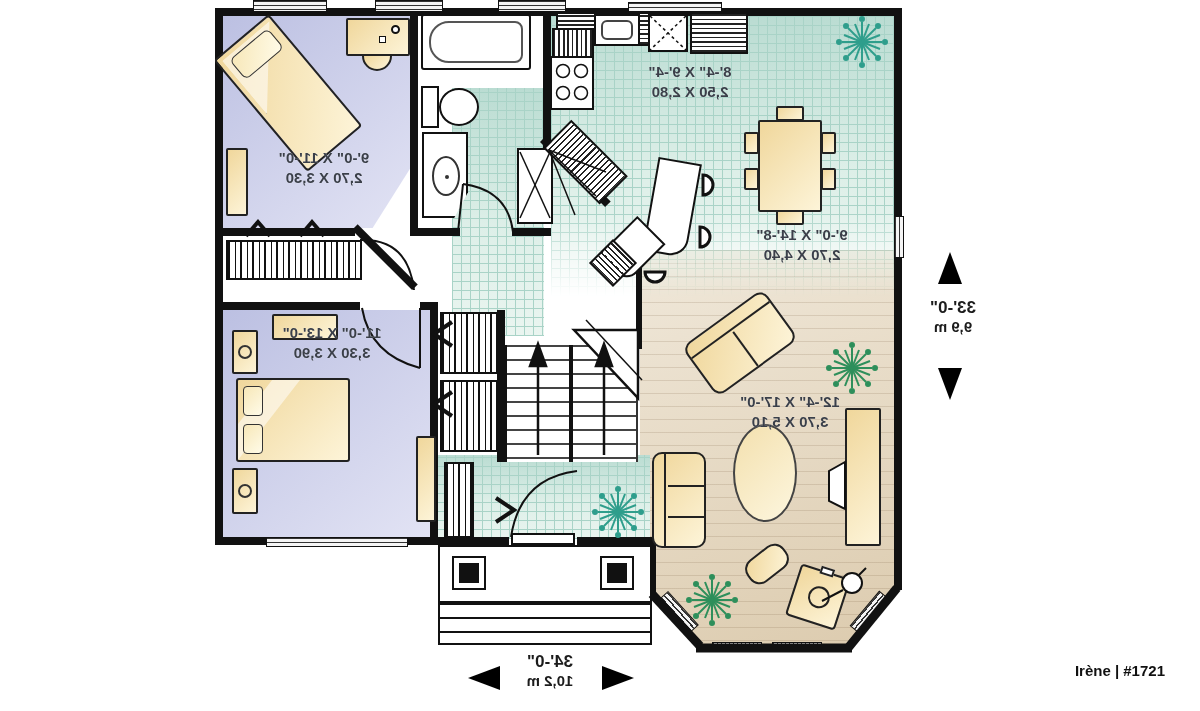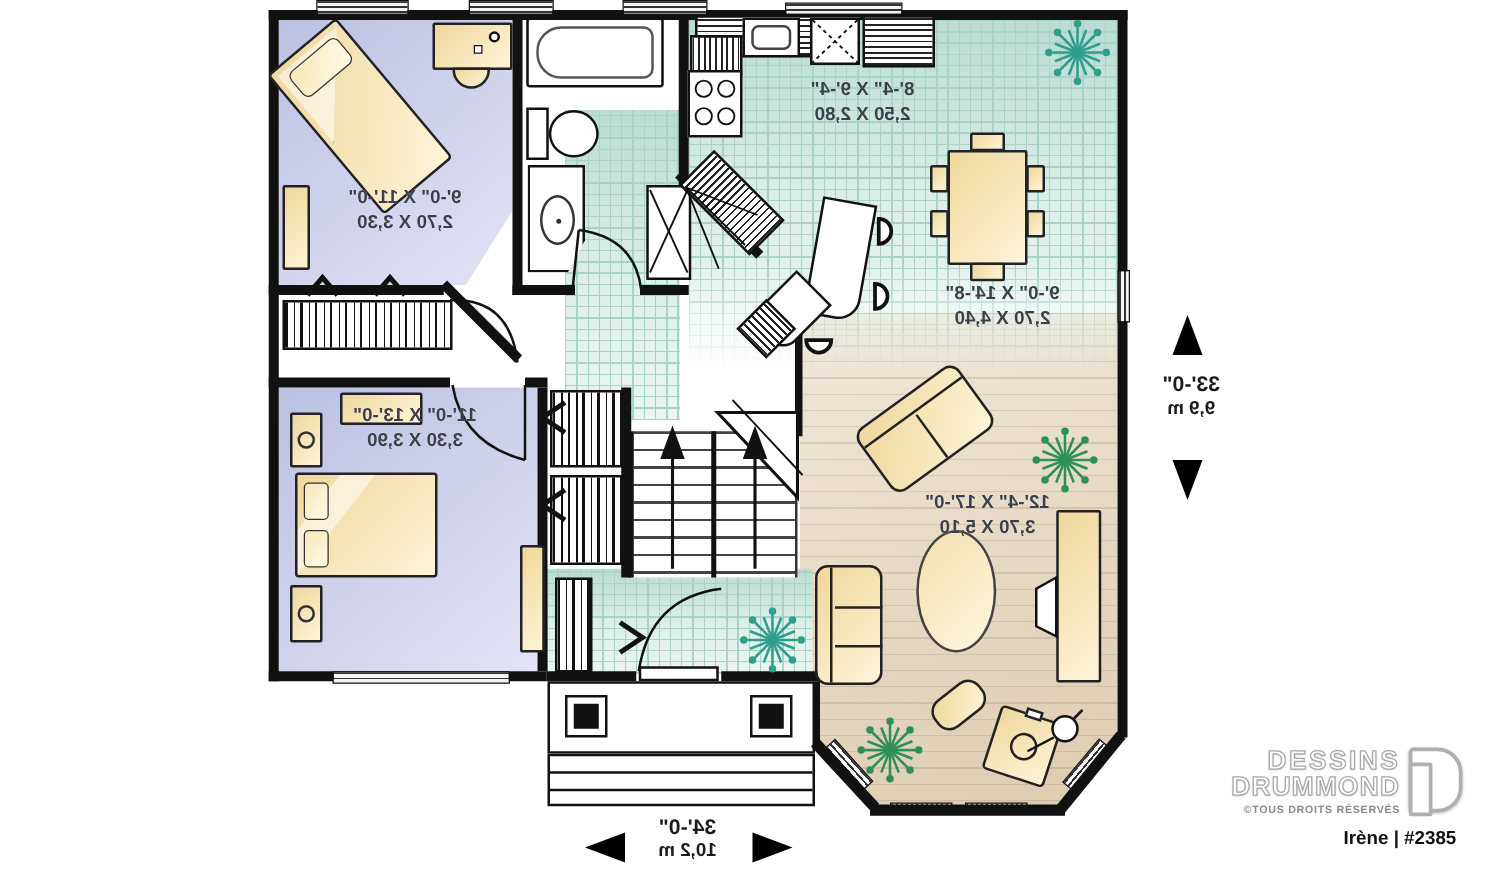--- a/index.html
+++ b/index.html
@@ -334,27 +334,15 @@
   </div>
   <div class="tri tri-down" style="left:938px;top:368px;"></div>
 
   <div class="tri tri-left" style="left:468px;top:666px;"></div>
   <div class="dim-label" style="left:498px;top:652px;width:104px;">
     <span class="big">34'-0"</span>
     <span class="small">10,2 m</span>
   </div>
   <div class="tri tri-right" style="left:602px;top:666px;"></div>
 
-  <div class="abs" style="left:985px;top:598px;width:185px;display:flex;align-items:flex-start;gap:7px;">
-    <div style="flex:1;display:flex;flex-direction:column;align-items:flex-end;">
-      <span class="logo-text" style="font-size:21px;letter-spacing:2px;">DESSINS</span>
-      <span class="logo-text" style="font-size:21px;letter-spacing:1px;">DRUMMOND</span>
-      <span style="font-size:8.5px;font-weight:bold;color:#8a8a8a;letter-spacing:.6px;margin-top:2px;">©TOUS DROITS RÉSERVÉS</span>
-    </div>
-    <div style="position:relative;width:40px;height:46px;border:3px solid #b0b0b0;background:#fff;
-                border-radius:4px 20px 20px 4px;box-shadow:0 1px 2px rgba(0,0,0,.2);">
-      <div style="position:absolute;left:-3px;top:9px;width:13px;height:37px;border:3px solid #b0b0b0;
-                  background:#fff;border-radius:2px;"></div>
-    </div>
-  </div>
-  <div class="abs" style="left:1030px;top:662px;width:135px;text-align:right;font-size:15px;font-weight:bold;color:#111;">Irène | #2385</div>
+  <div class="abs" style="left:1030px;top:662px;width:135px;text-align:right;font-size:15px;font-weight:bold;color:#111;">Irène | #1721</div>
 
 </div>
 
 </body></html>

